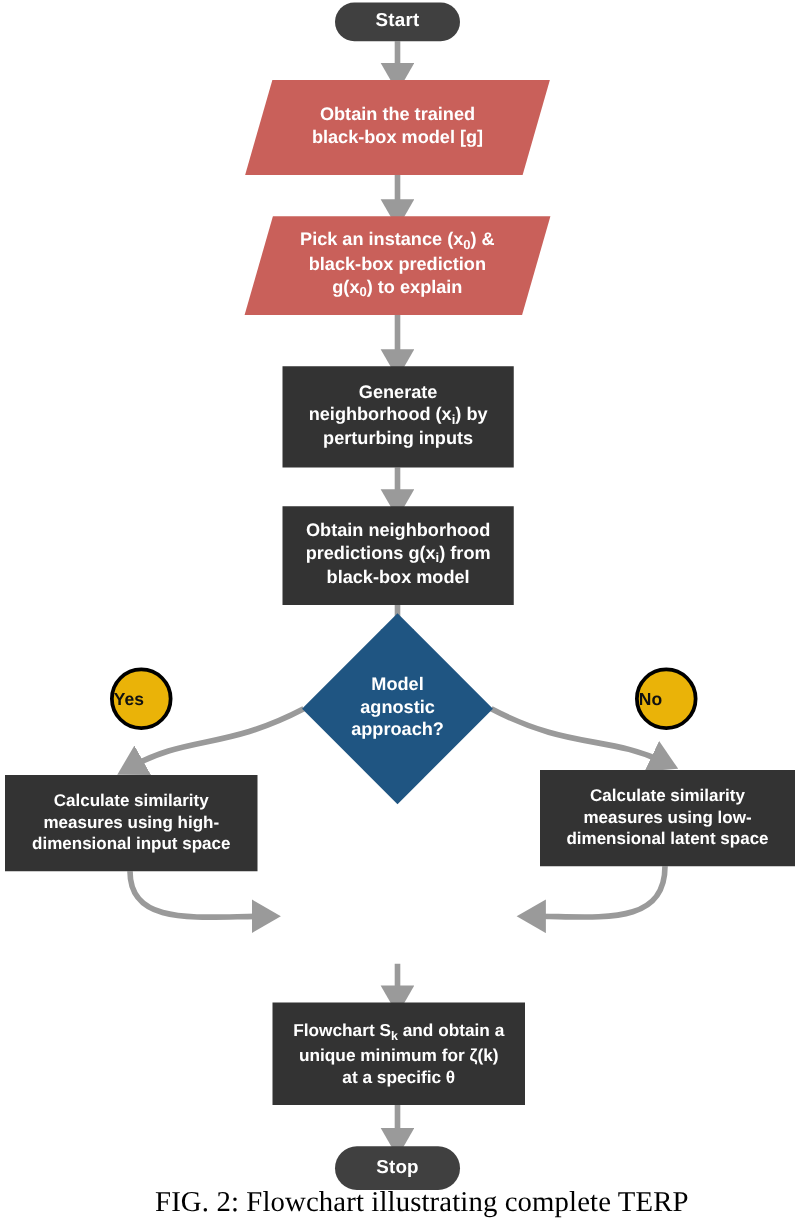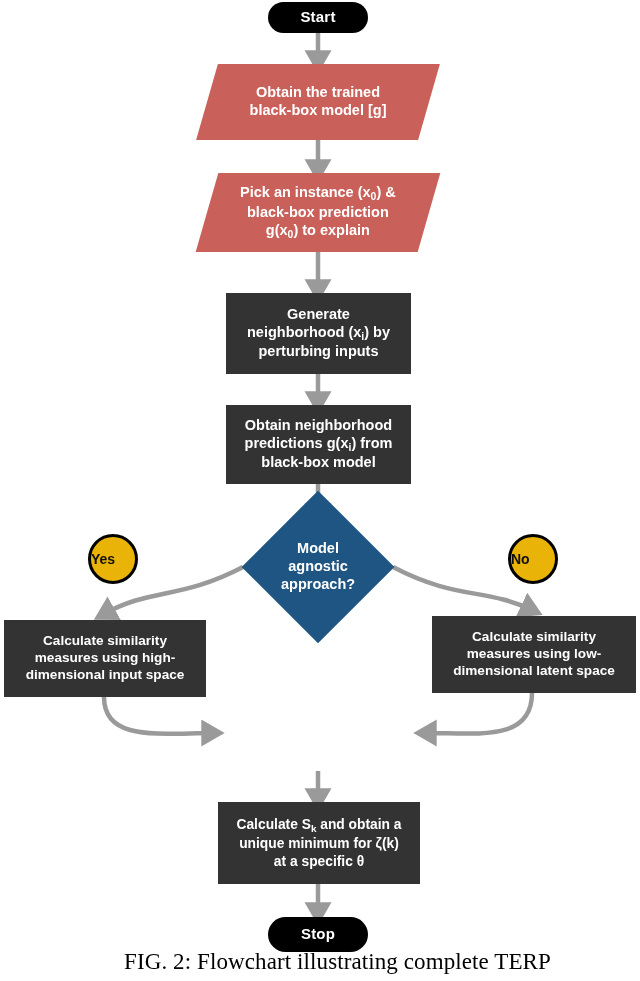--- a/index.html
+++ b/index.html
@@ -12,21 +12,21 @@
 
   .node{
     position:absolute;display:flex;align-items:center;justify-content:center;
     text-align:center;color:#ffffff;font-weight:bold;line-height:1.24;
     box-sizing:border-box;
   }
   .node .txt{display:block;width:100%;padding:0 6px;box-sizing:border-box;}
 
   
   .pill{
-    background:#000000;border-radius:18px;font-size:15px;letter-spacing:.2px;
+    background:#404040;border-radius:18px;font-size:15px;letter-spacing:.2px;
   }
   
   .para{
     background:#c9605a;font-size:14.5px;
     transform:skewX(-16deg);
   }
   .para .txt{transform:skewX(16deg);}
   
   .proc{
     background:#333333;font-size:14.5px;
@@ -142,21 +142,21 @@
     <span class="txt">
       <span>Calculate similarity</span><br>
       <span>measures using low-</span><br>
       <span>dimensional latent space</span>
     </span>
   </div>
 
 
   <div class="node proc" style="left:218px;top:802px;width:202px;height:82px;font-size:13.8px;">
     <span class="txt">
-      <span>Calculate S</span><span class="sub">k</span><span> and obtain a</span><br>
+      <span>Flowchart S</span><span class="sub">k</span><span> and obtain a</span><br>
       <span>unique minimum for ζ(k)</span><br>
       <span>at a specific θ</span>
     </span>
   </div>
 
   <div class="node pill" style="left:268px;top:917px;width:100px;height:35px;">
     <span class="txt">Stop</span>
   </div>
 
   <div id="caption">FIG. 2: Flowchart illustrating complete TERP</div>

